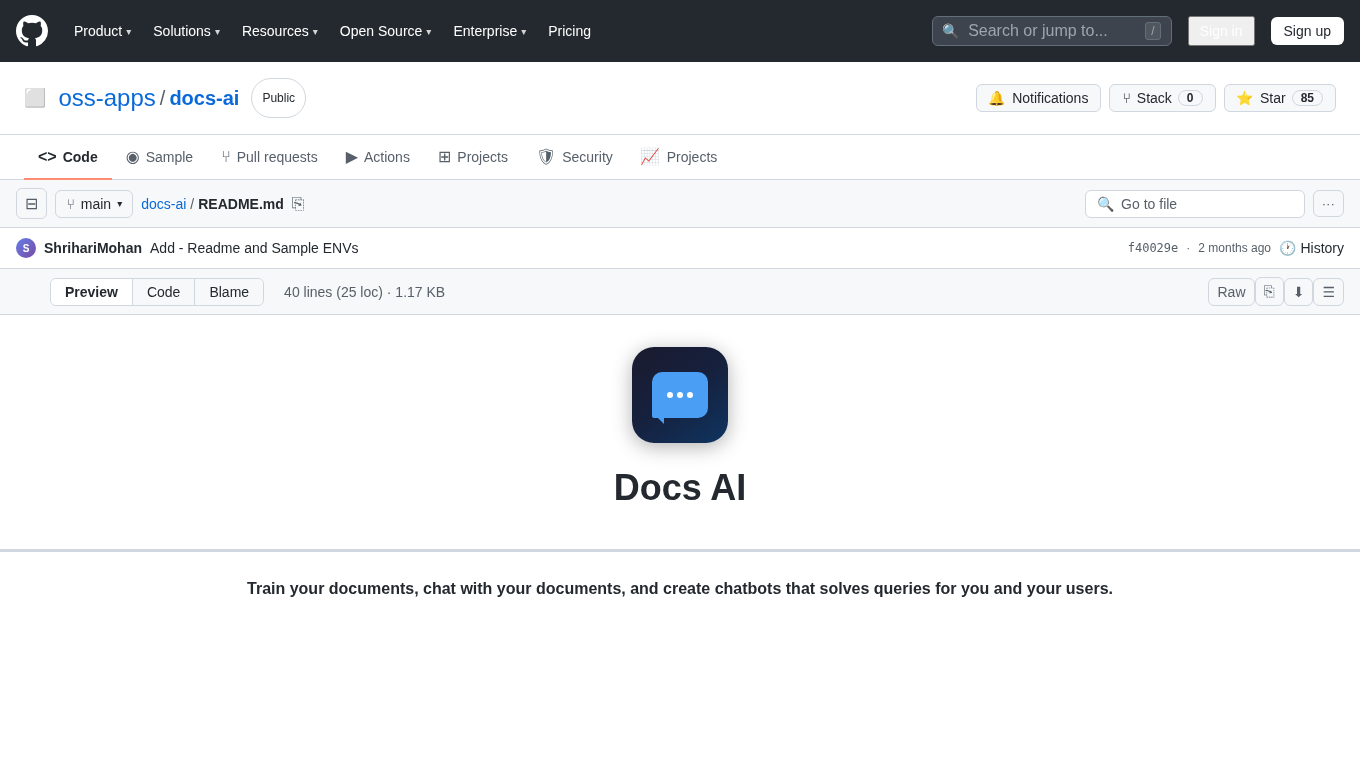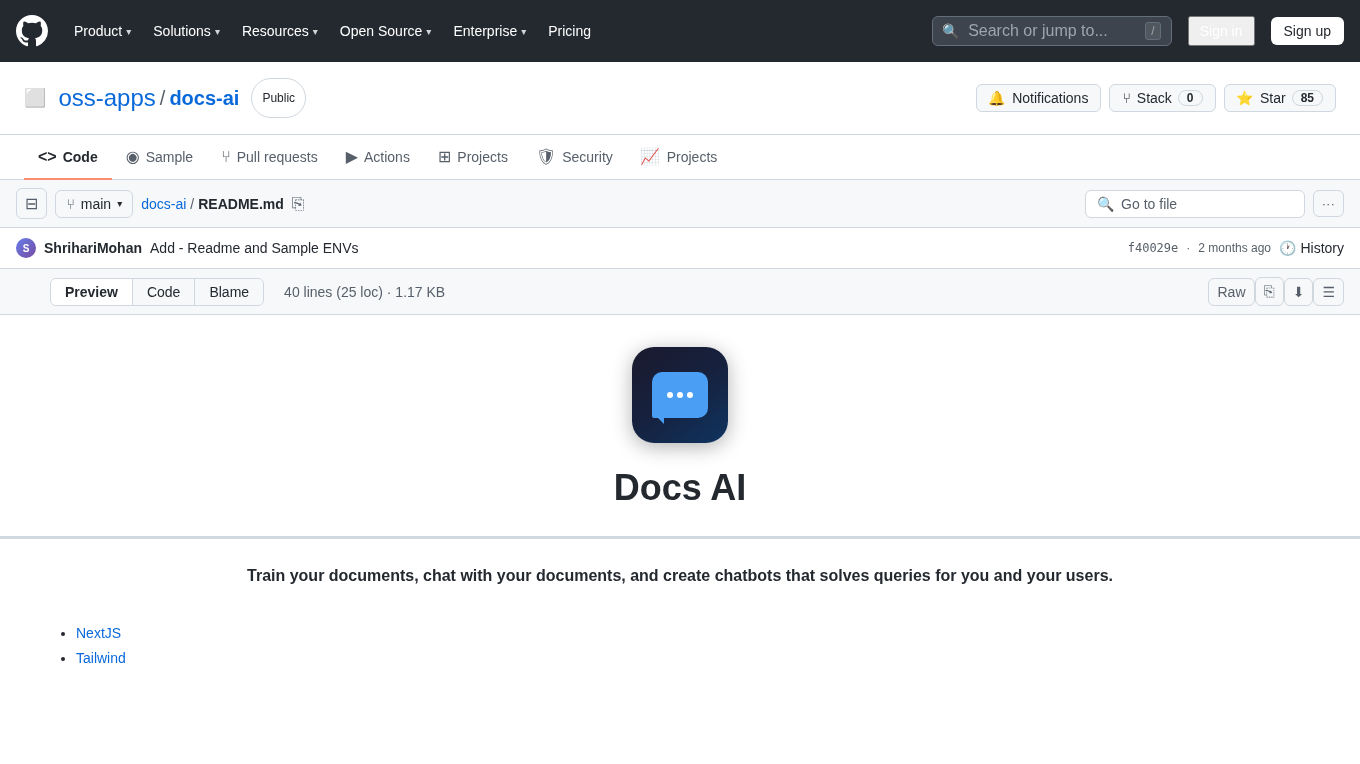--- a/index.html
+++ b/index.html
@@ -156,21 +156,21 @@
       content: ''; position: absolute; bottom: -6px; left: 4px;
       width: 0; height: 0;
       border-left: 8px solid transparent;
       border-right: 0px solid transparent;
       border-top: 8px solid #4a9ff5;
     }
     .app-icon-dots { display: flex; gap: 4px; }
     .app-icon-dot { width: 6px; height: 6px; border-radius: 50%; background: #fff; }
     .readme-title {
       text-align: center; font-size: 36px; font-weight: 600; color: #24292f;
-      margin-bottom: 27px;
+      margin-bottom: 40px;
     }
     .readme-divider { border: none; border-top: 3px solid #d0d7de; margin: 0 -48px 24px; }
     .readme-description {
       text-align: center; font-size: 16px; color: #24292f; line-height: 1.6;
       font-weight: 400; margin-bottom: 32px;
     }
     .readme-description strong { font-weight: 600; }
     .readme-section-title { font-size: 24px; font-weight: 600; color: #24292f; margin-bottom: 16px; padding-bottom: 8px; border-bottom: 1px solid #d0d7de; }
     .readme-list { list-style: disc; padding-left: 28px; line-height: 1.8; }
     .readme-list-item a { color: #0969da; text-decoration: none; }
@@ -346,21 +346,13 @@
 
   <h1 class="readme-title">Docs AI</h1>
 
   <hr class="readme-divider">
 
   <p class="readme-description">
     <strong>Train your documents, chat with your documents, and create chatbots that solves queries for you and your users.</strong>
   </p>
 
 
-  <ul class="readme-list">
-    <li class="readme-list-item">
-      <a href="#">NextJS</a>
-    </li>
-    <li class="readme-list-item">
-      <a href="#">Tailwind</a>
-    </li>
-  </ul>
 </div>
 
 </body></html>

